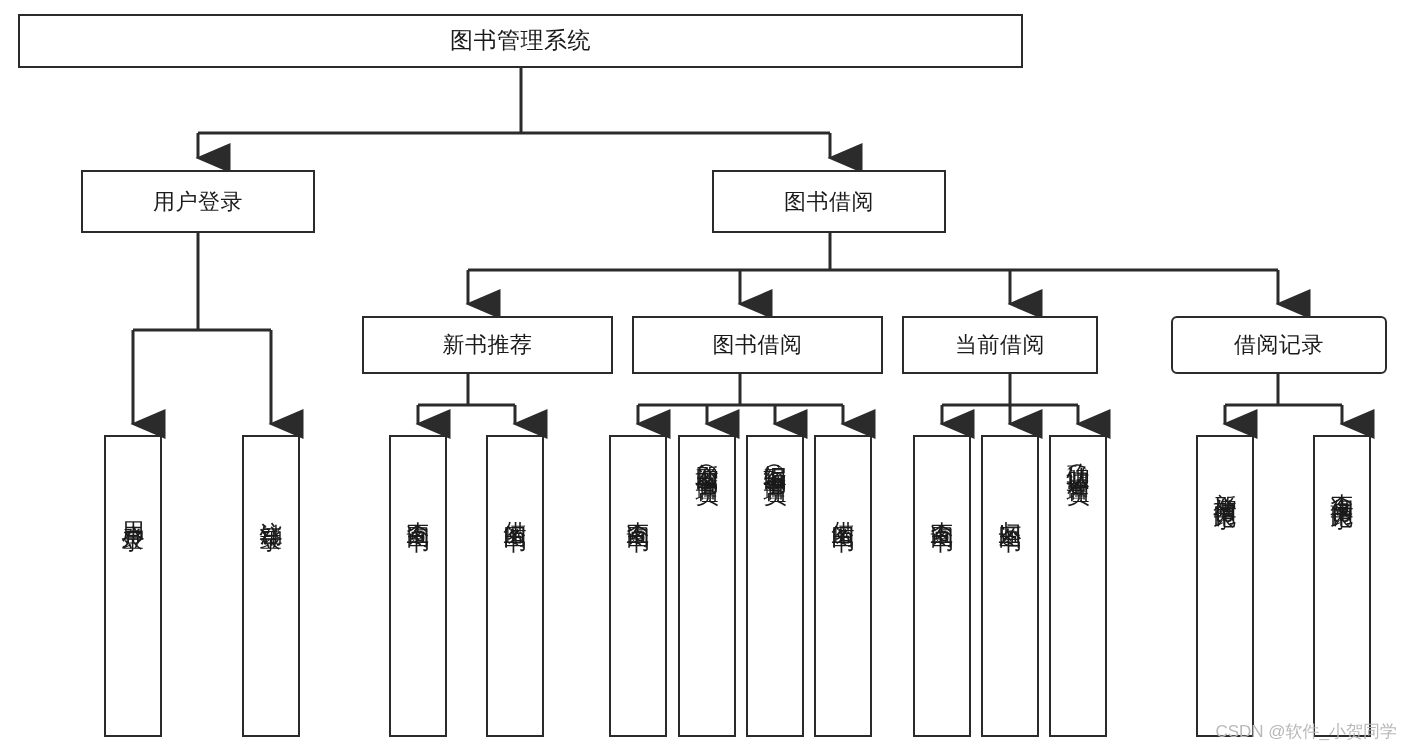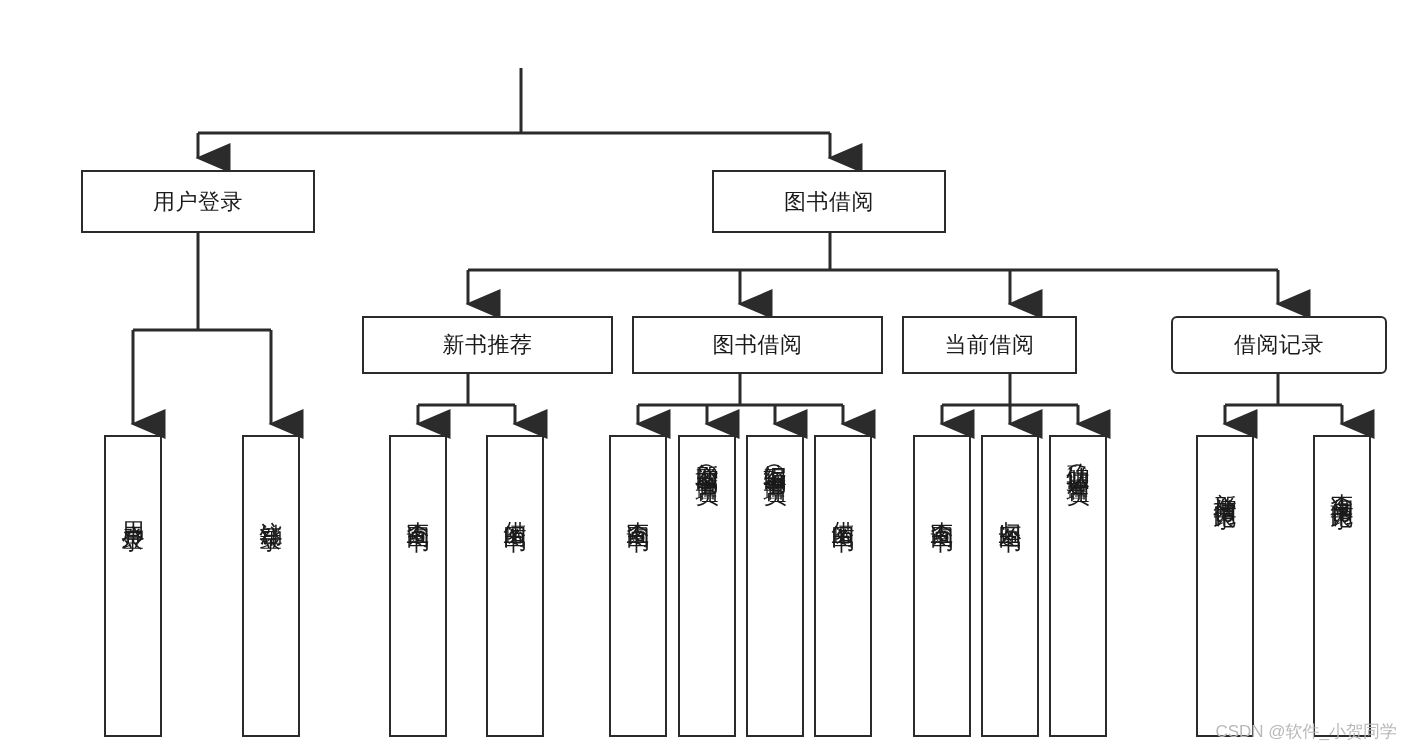--- a/index.html
+++ b/index.html
@@ -149,35 +149,38 @@
     </g>
 
     <g stroke="#2b2b2b" stroke-width="3" fill="none">
       <line x1="1278" y1="374" x2="1278" y2="405"></line>
       <line x1="1225" y1="405" x2="1342" y2="405"></line>
       <line x1="1225" y1="405" x2="1225" y2="424" marker-end="url(#arrowdown)"></line>
       <line x1="1342" y1="405" x2="1342" y2="424" marker-end="url(#arrowdown)"></line>
     </g>
   </svg>
 
+  <div class="node horiz root" style="left:18px; top:14px; width:1005px; height:54px;">
+    <span class="node-label">图书管理系统</span>
+  </div>
 
   <div class="node horiz" style="left:81px; top:170px; width:234px; height:63px;">
     <span class="node-label">用户登录</span>
   </div>
   <div class="node horiz" style="left:712px; top:170px; width:234px; height:63px;">
     <span class="node-label">图书借阅</span>
   </div>
 
   <div class="node horiz" style="left:362px; top:316px; width:251px; height:58px;">
     <span class="node-label">新书推荐</span>
   </div>
   <div class="node horiz" style="left:632px; top:316px; width:251px; height:58px;">
     <span class="node-label">图书借阅</span>
   </div>
-  <div class="node horiz" style="left:902px; top:316px; width:175px; height:58px;">
+  <div class="node horiz" style="left:902px; top:316px; width:196px; height:58px;">
     <span class="node-label">当前借阅</span>
   </div>
   <div class="node horiz" style="left:1171px; top:316px; width:216px; height:58px;border-radius:6px;">
     <span class="node-label">借阅记录</span>
   </div>
 
   <div class="node leaf short" style="left:104px; top:435px; width:58px; height:302px;">
     <span class="node-label">用户登录</span>
   </div>
   <div class="node leaf short" style="left:242px; top:435px; width:58px; height:302px;">

